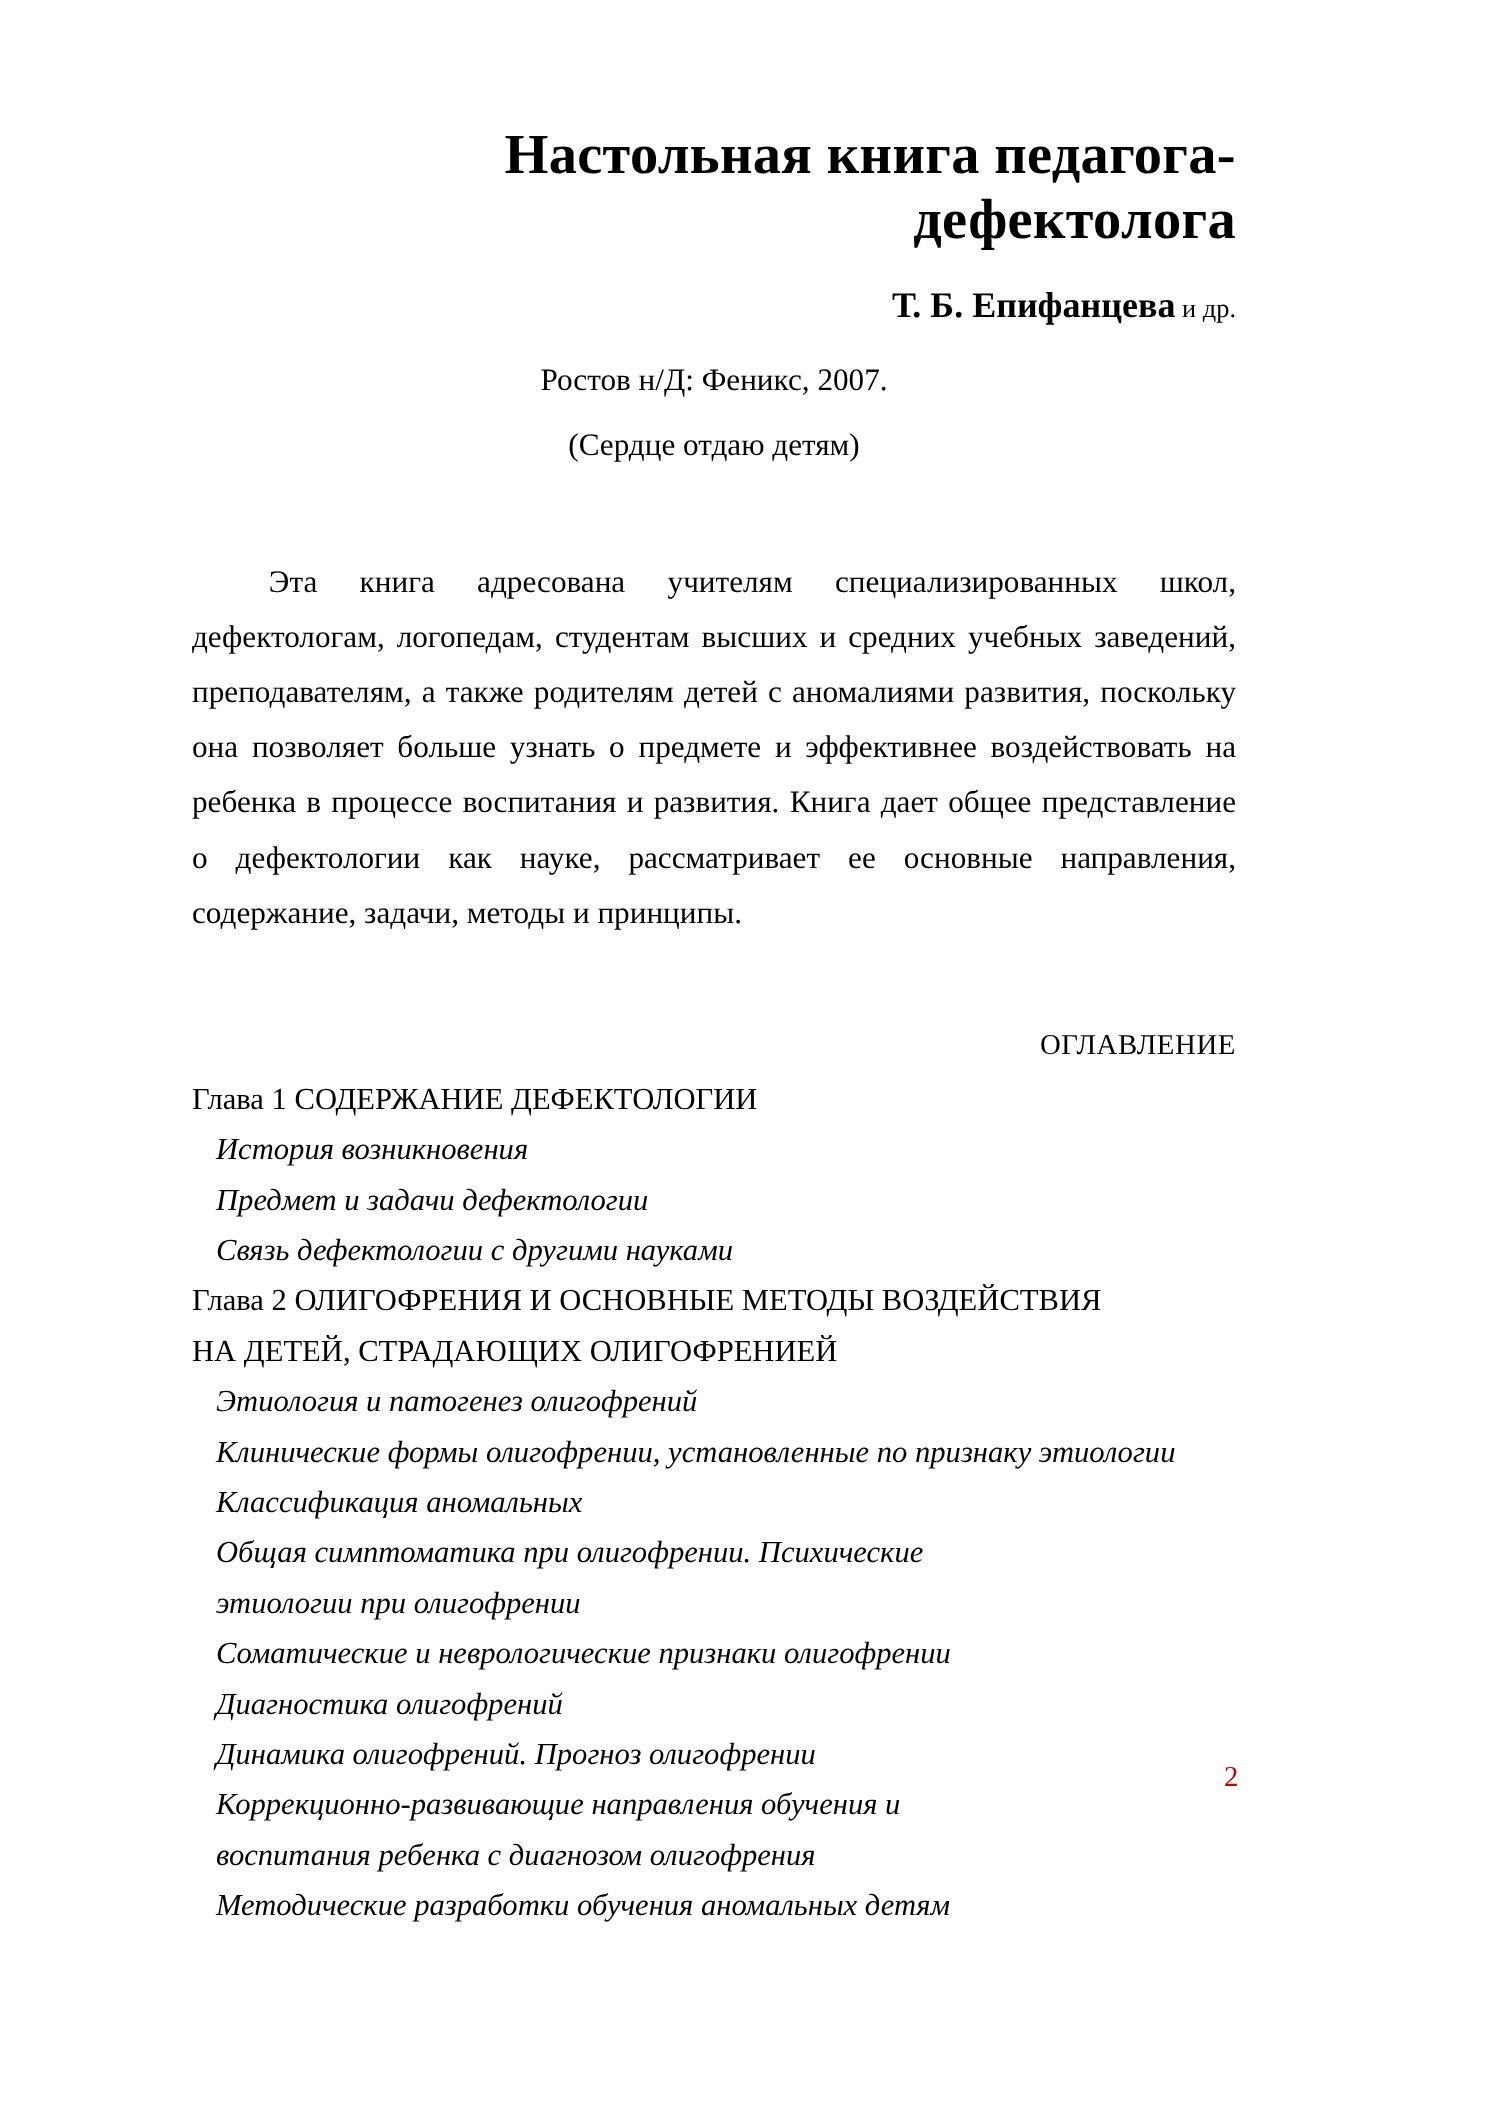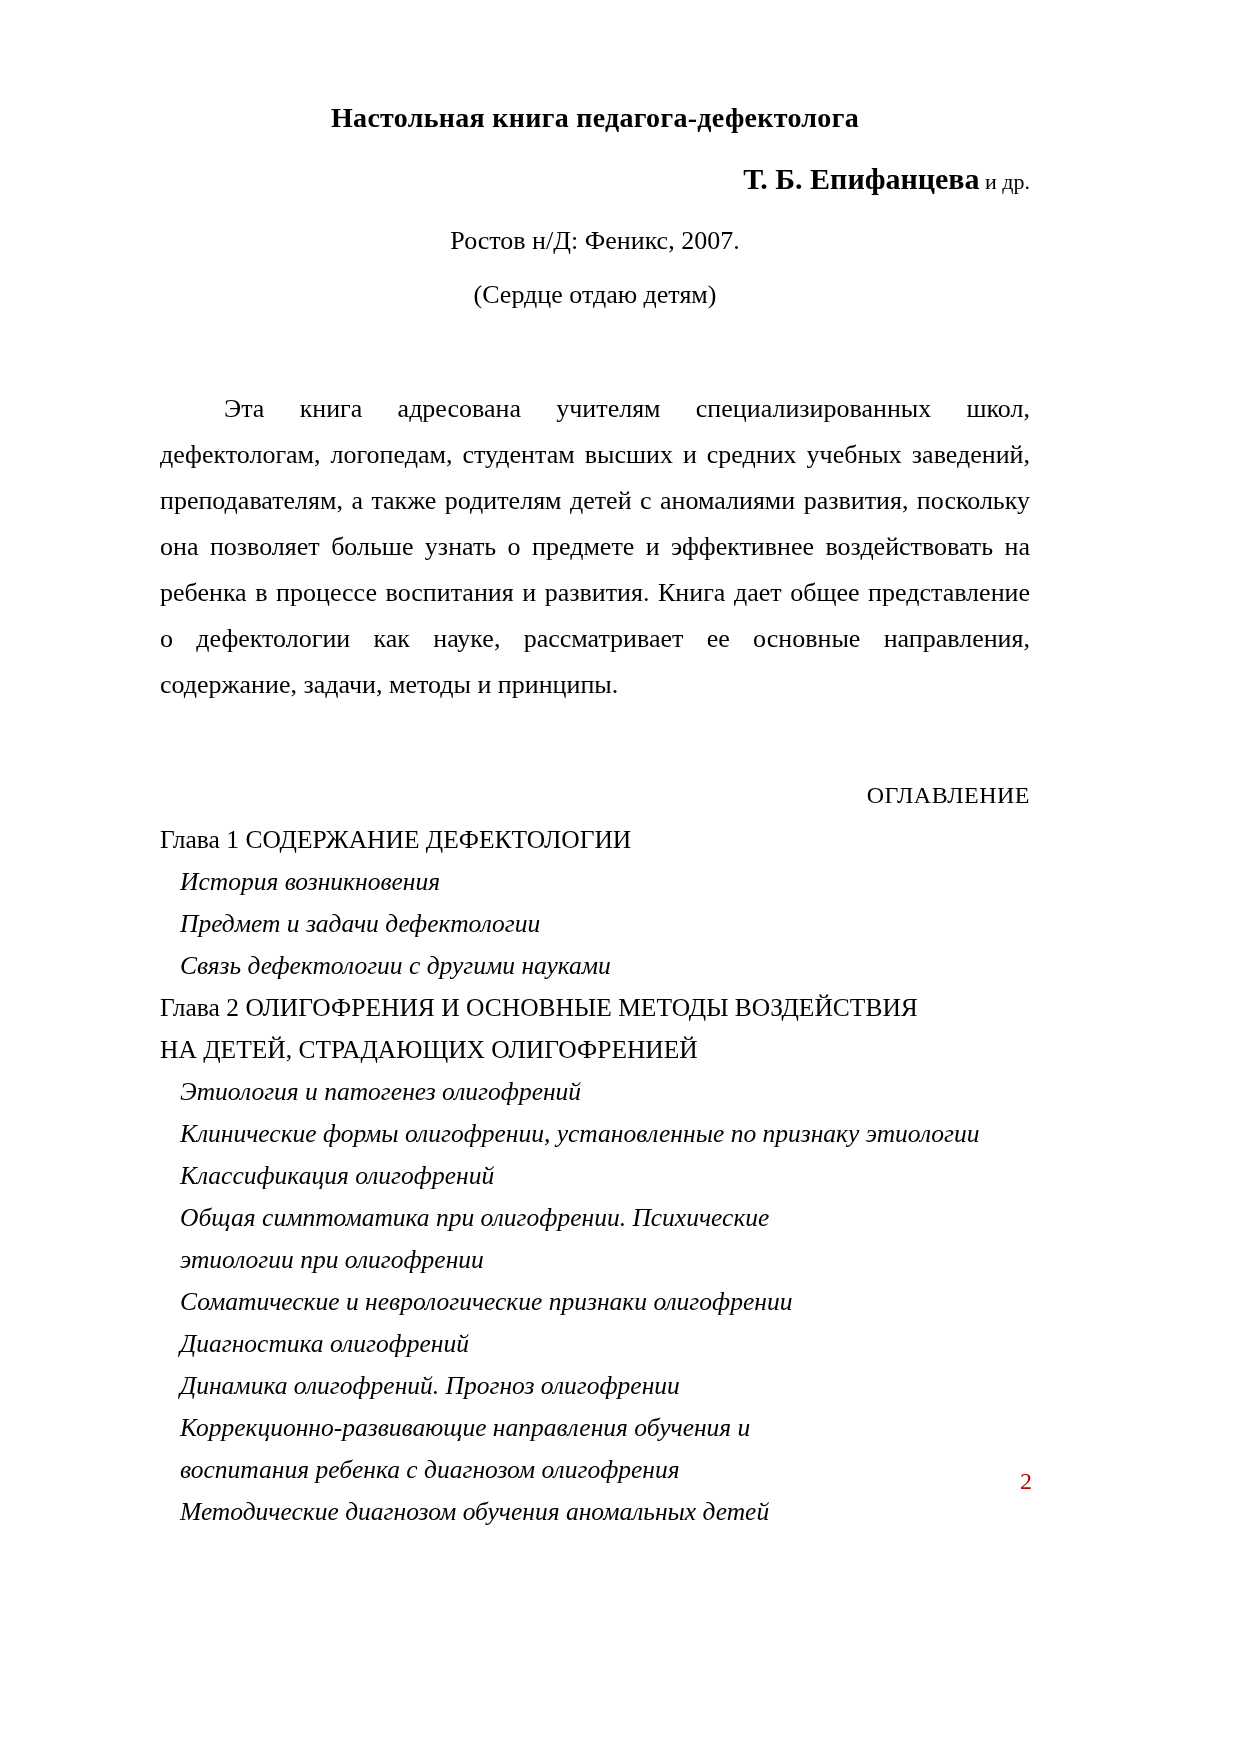--- a/index.html
+++ b/index.html
@@ -13,23 +13,23 @@
     height: 1754px;
     box-sizing: border-box;
     background: #ffffff;
     color: #000000;
     font-family: "Liberation Serif", "DejaVu Serif", serif;
     padding: 102px 210px 0 160px;
     overflow: hidden;
   }
   .book-title {
     margin: 0 0 28px 0;
-    font-size: 28px;
+    font-size: 47px;
     font-weight: bold;
-    text-align: center;
+    text-align: right;
     letter-spacing: 0.3px;
   }
   .author-line {
     text-align: right;
     margin: 0 0 30px 0;
   }
   .author-name {
     font-size: 30px;
     font-weight: bold;
   }
@@ -154,21 +154,21 @@
         <span class="toc-label">Этиология и патогенез олигофрений</span>
         <span class="leader"></span>
         <span class="toc-page">9</span>
       </div>
       <div class="toc-row indent">
         <span class="toc-label">Клинические формы олигофрении, установленные по признаку этиологии</span>
         <span class="leader"></span>
         <span class="toc-page">10</span>
       </div>
       <div class="toc-row indent">
-        <span class="toc-label">Классификация олигофрений</span>
+        <span class="toc-label">Классификация аномальных</span>
         <span class="leader"></span>
         <span class="toc-page">17</span>
       </div>
       <div class="toc-row indent">
         <span class="toc-label">Общая симптоматика при олигофрении. Психические</span>
       </div>
       <div class="toc-row indent">
         <span class="toc-label">этиологии при олигофрении</span>
         <span class="leader"></span>
         <span class="toc-page">23</span>
@@ -190,19 +190,19 @@
       </div>
       <div class="toc-row indent">
         <span class="toc-label">Коррекционно-развивающие направления обучения и</span>
       </div>
       <div class="toc-row indent">
         <span class="toc-label">воспитания ребенка с диагнозом олигофрения</span>
         <span class="leader"></span>
         <span class="toc-page">41</span>
       </div>
       <div class="toc-row indent">
-        <span class="toc-label">Методические диагнозом обучения аномальных детей</span>
+        <span class="toc-label">Методические разработки обучения аномальных детям</span>
       </div>
     </div>
 
   <div class="page-number" style="color: rgb(192, 0, 0);">2</div>
 
 </div>
 
 </body></html>

